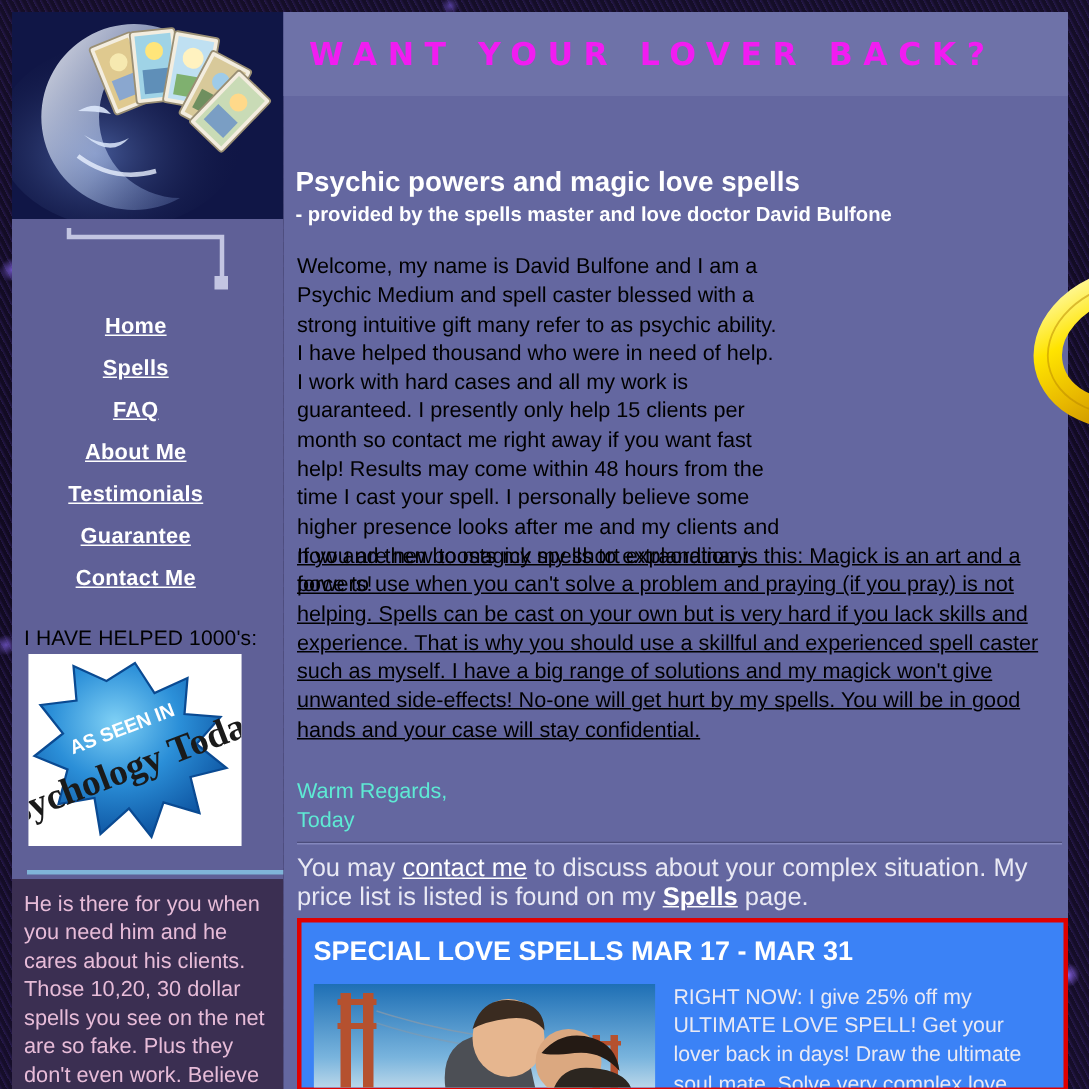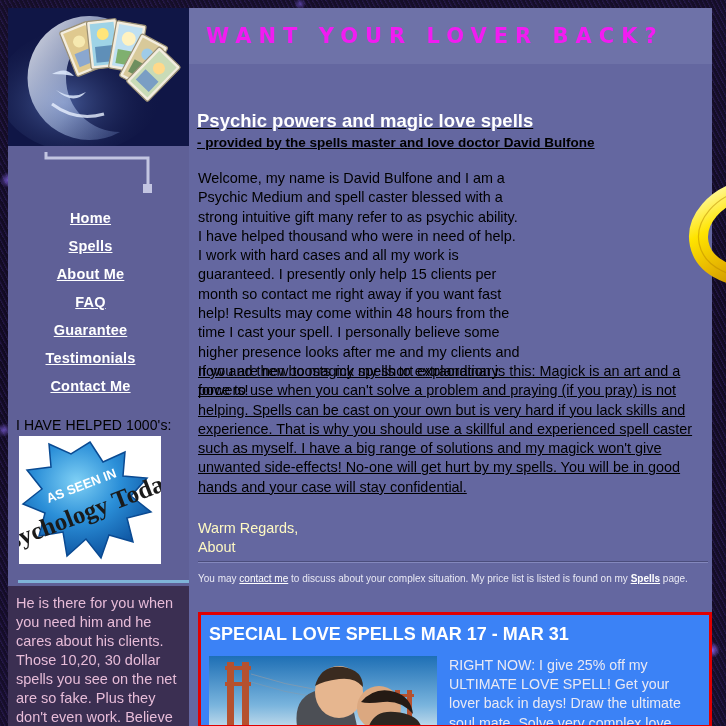--- a/index.html
+++ b/index.html
@@ -118,31 +118,30 @@
     margin: 0;
     color: #f11cf1;
     font-size: 21px;
     font-weight: bold;
     letter-spacing: 7px;
     font-family: "DejaVu Sans", sans-serif;
   }
   .titleblock {
     position: absolute; left: 8px; top: 102px;
     width: 510px;
-    text-decoration: underline;
   }
   .titleblock h2 {
     margin: 0;
     color: #ffffff;
     font-size: 18.5px;
     font-weight: bold;
   }
   .titleblock h3 {
     margin: 3px 0 0 0;
-    color: #000000;
+    color: #ffffff;
     font-size: 13.5px;
     font-weight: bold;
   }
   .body-text {
     color: #000000;
     font-size: 14.4px;
     line-height: 19.3px;
   }
   .para1 {
     position: absolute; left: 9px; top: 161px;
@@ -164,35 +163,35 @@
     font-size: 14.4px;
     line-height: 19.3px;
   }
   .para3 a, .para1 a, .para2 a, .sig a, .para4 a {
     color: #ffffff;
     text-decoration: underline;
   }
   .sig {
     position: absolute; left: 9px; top: 511px;
     width: 400px;
-    color: #fef9c3;
+    color: #5eead4;
     font-size: 14.4px;
     line-height: 19.3px;
   }
   .hrule {
     position: absolute; left: 9px; top: 553px;
     width: 510px; height: 2px;
     background: #8488bd;
     border-top: 1px solid #4b4d7c;
   }
   .para4 {
     position: absolute; left: 9px; top: 561px;
     width: 512px;
     color: #e9e9f4;
-    font-size: 10px;
+    font-size: 17px;
     line-height: 19.3px;
   }
   .para4 b a { font-weight: bold; }
   
   .special {
     position: absolute; left: 9px; top: 604px;
     width: 514px; height: 116px;
     border: 3px solid #e00000;
     background: #3b82f6;
     overflow: hidden;
@@ -287,24 +286,24 @@
     <div class="bracket">
       <svg width="181" height="52" viewBox="0 0 181 52">
         <path d="M38 6 L38 12 L140 12 L140 40" stroke="#c3c5e2" stroke-width="3" fill="none"></path>
         <rect x="135" y="38" width="9" height="9" fill="#c3c5e2"></rect>
       </svg>
     </div>
 
     <nav class="navlist">
       <a href="#">Home</a>
       <a href="#">Spells</a>
+      <a href="#">FAQ</a>
       <a href="#">About Me</a>
-      <a href="#">FAQ</a>
+      <a href="#">Testimonials</a>
       <a href="#">Guarantee</a>
-      <a href="#">Testimonials</a>
       <a href="#">Contact Me</a>
     </nav>
 
     <div class="helped">I HAVE HELPED 1000's:</div>
 
     <div class="badge">
       <svg width="142" height="128" viewBox="0 0 142 128">
         <defs>
           <radialGradient id="starg" cx="42%" cy="34%" r="70%">
             <stop offset="0%" stop-color="#7fd0f5"></stop>
@@ -371,21 +370,21 @@
           <path d="M172 92 l2.5 8 8 2.5 -8 2.5 -2.5 8 -2.5 -8 -8 -2.5 8 -2.5 Z"></path>
         </g>
       </svg>
     </div>
 
     <div class="body-text para2">If you are new to magick my short explanation is this: Magick is an art and a force to use when you can't solve a problem and praying (if you pray) is not helping. Spells can be cast on your own but is very hard if you lack skills and experience. That is why you should use a skillful and experienced spell caster such as myself. I have a big range of solutions and my magick won't give unwanted side-effects! No-one will get hurt by my spells. You will be in good hands and your case will stay confidential.</div>
 
 
     <div class="sig">
       <div>Warm Regards,</div>
-      <div>About</div>
+      <div>Today</div>
     </div>
 
     <div class="hrule"></div>
 
     <div class="para4">
       <span>You may </span><a href="#">contact me</a><span> to discuss about your complex situation. My price list is listed is found on my </span><b><a href="#">Spells</a></b><span> page.</span>
     </div>
 
     <div class="special">
       <h4>SPECIAL LOVE SPELLS MAR 17 - MAR 31</h4>

